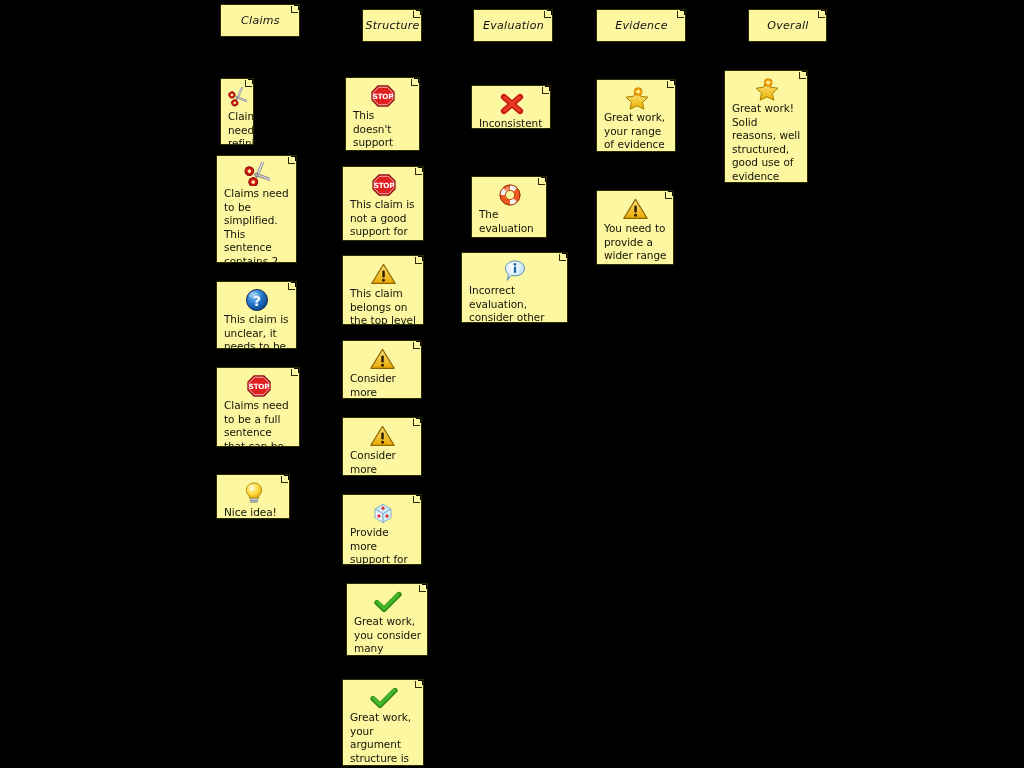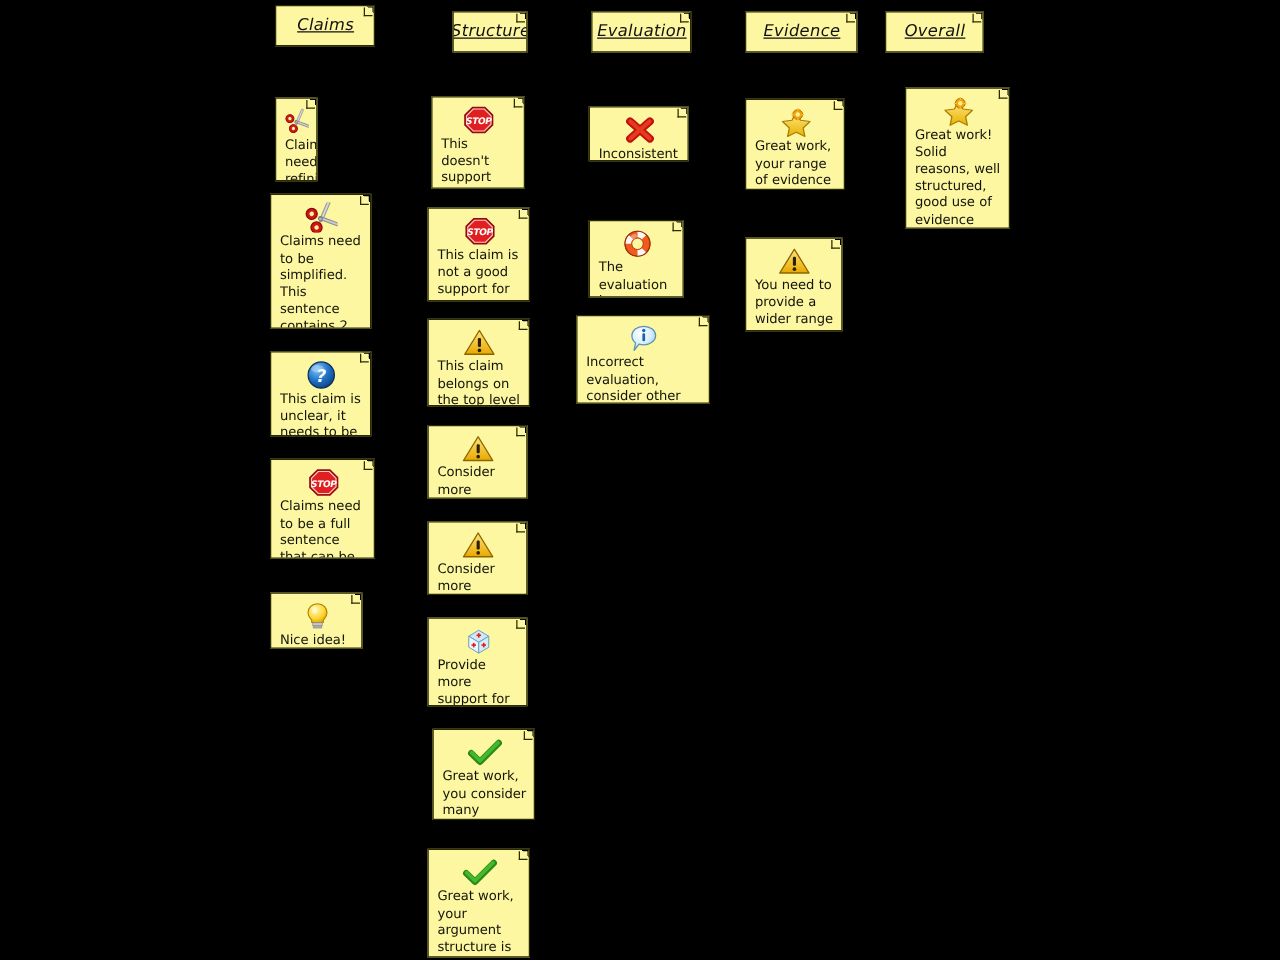--- a/index.html
+++ b/index.html
@@ -64,44 +64,42 @@
   }
 
   
   .header-note {
     display: flex;
     align-items: center;
     justify-content: center;
     height: 33px;
   }
   .header-note .label {
-    font-size: 13px;
+    font-size: 11px;
     font-style: italic;
     letter-spacing: 0.3px;
     color: #111;
     text-align: center;
     white-space: nowrap;
-    text-decoration: underline;
   }
 
   
   .content-note {
     display: flex;
     flex-direction: column;
     align-items: flex-start;
   }
   .content-note .icon-wrap {
     width: 100%;
     display: flex;
     justify-content: center;
     align-items: center;
     height: 30px;
     margin-top: 1px;
     margin-bottom: 1px;
-    font-style: italic;
   }
   .content-note .body {
     font-size: 10.5px;
     line-height: 13.5px;
     color: #14140a;
     letter-spacing: -0.05px;
     word-spacing: 0.2px;
   }
 
   
@@ -126,21 +124,21 @@
   <div class="note header-note" style="left:473px; top:9px; width:80px;">
     <span class="fold"></span>
     <span class="label">Evaluation</span>
   </div>
 
   <div class="note header-note" style="left:596px; top:9px; width:90px;">
     <span class="fold"></span>
     <span class="label">Evidence</span>
   </div>
 
-  <div class="note header-note" style="left:708px; top:9px; width:79px;">
+  <div class="note header-note" style="left:748px; top:9px; width:79px;">
     <span class="fold"></span>
     <span class="label">Overall</span>
   </div>
 
   <div class="note content-note" style="left:220px; top:78px; width:34px; height:67px;">
     <span class="fold"></span>
     <span class="icon-wrap">
       <svg class="ic" width="26" height="24" viewBox="0 0 26 24">
         <g transform="rotate(-22 13 12)">
           <path d="M12 14 L23 3" stroke="#9a9a9a" stroke-width="3.2" stroke-linecap="round" fill="none"></path>

